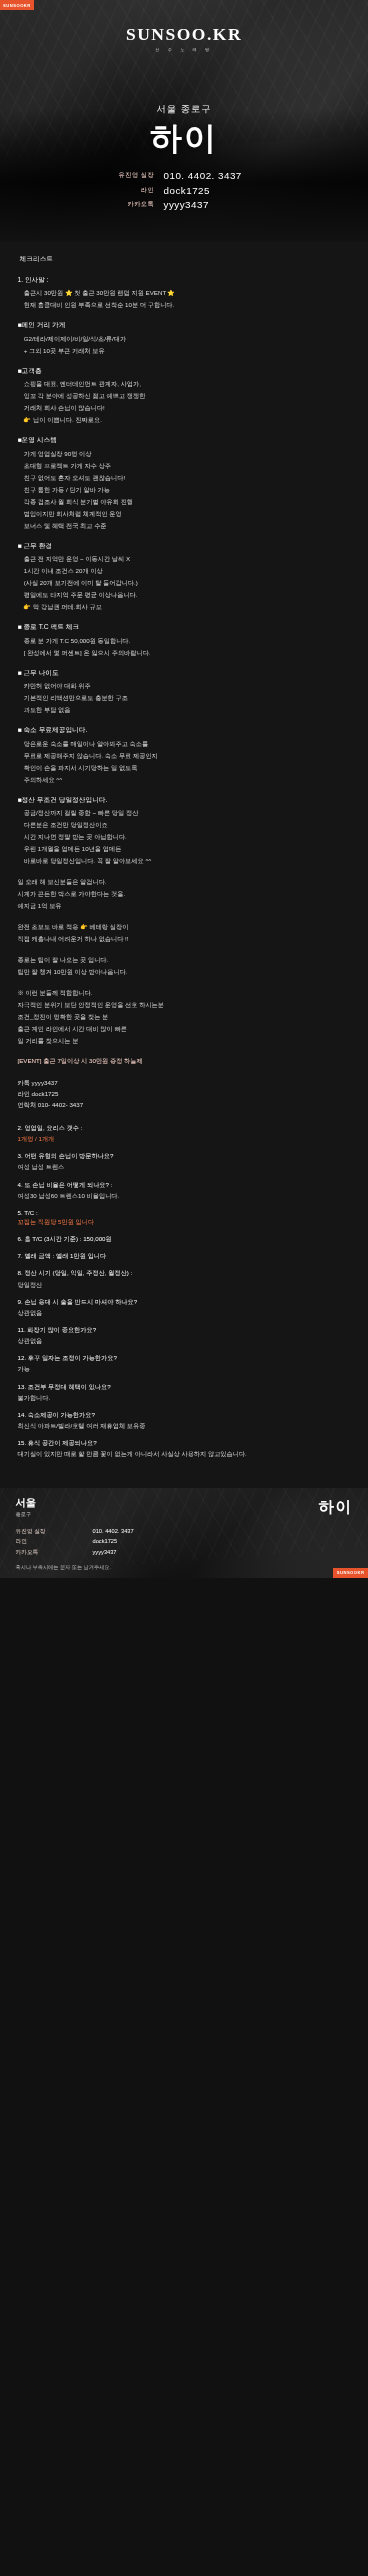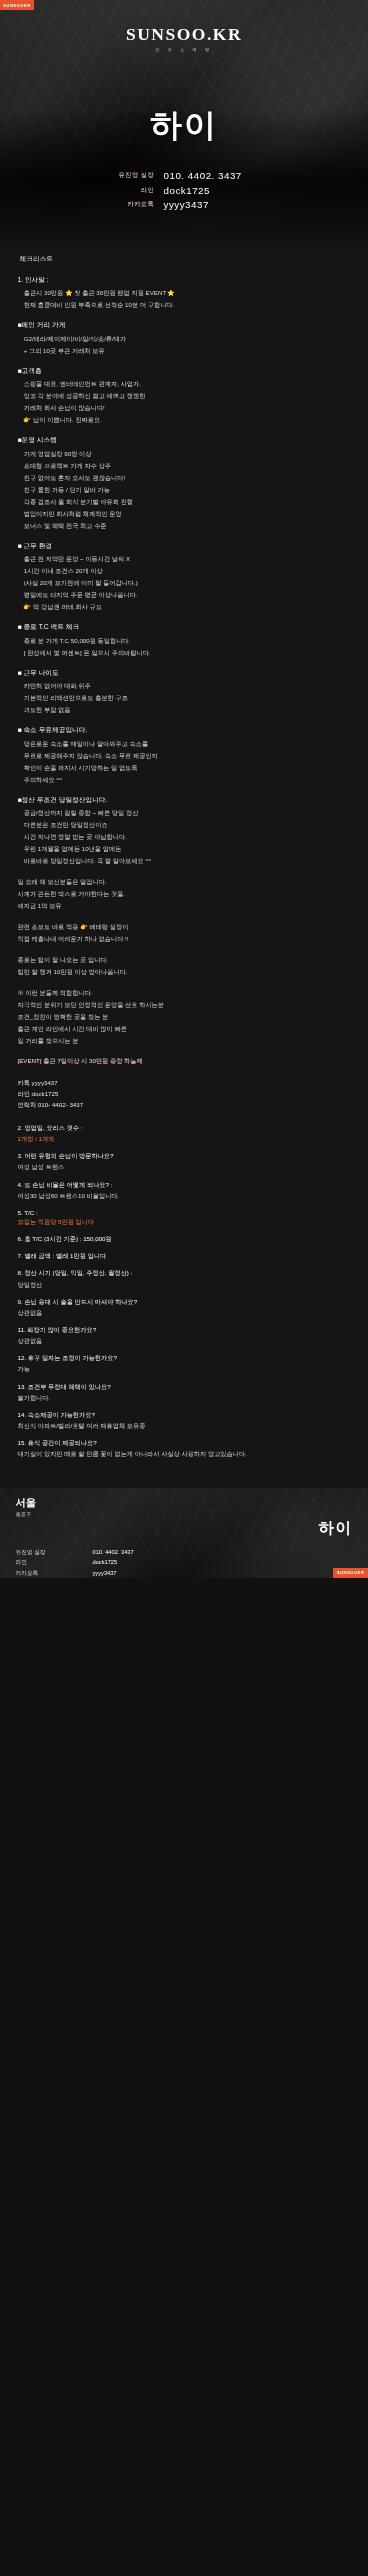--- a/index.html
+++ b/index.html
@@ -123,21 +123,21 @@
   }
   .footer:before{
     content:"";
     position:absolute; left:-10%; top:-30%; width:130%; height:110%;
     background:
       repeating-linear-gradient(118deg, rgba(255,255,255,0.03) 0 1px, rgba(0,0,0,0) 1px 14.4px),
       repeating-linear-gradient(62deg, rgba(255,255,255,0.025) 0 1px, rgba(0,0,0,0) 1px 18.5px);
     transform:rotate(-4deg);
   }
   .footer-inner{ position:relative; z-index:3; padding:8.2px 15.5px; }
-  .f-top{ display:flex; align-items:flex-start;flex-direction:column; }
+  .f-top{ display:flex; align-items:flex-end; }
   .f-left .loc{ font-size:10.3px; color:#fff; font-weight:bold; }
   .f-left .locsub{ font-size:5.2px; color:#cfcfcf; margin-top:1px; }
   .f-right{ margin-left:auto; font-size:15.5px; color:#fff; font-weight:bold; letter-spacing:1.5px; }
   .f-contacts{ margin-top:9.3px; }
   .frow{ display:flex; font-size:5.7px; margin-bottom:2.6px; }
   .frow .k{ width:77px; color:#e0cfc8; }
   .frow .v{ color:#ffffff; }
   .f-note{ margin-top:7.2px; font-size:5.2px; color:#bdbdbd; }
   .f-badge{
     position:absolute; right:0; bottom:0; z-index:4;
@@ -152,20 +152,21 @@
 
   <div class="hero">
     <div class="brand-badge">SUNSOOKR</div>
 
     <div class="hero-logo">
       <div class="main">SUNSOO.KR</div>
       <div class="sub">선 수 노 래 방</div>
     </div>
 
     <div class="hero-text">
+      <div class="loc">서울 종로구</div>
       <div class="title">하이</div>
     </div>
 
     <div class="hero-contacts">
       <div class="crow">
         <span class="k">유진영 실장</span>
         <span class="v">010. 4402. 3437</span>
       </div>
       <div class="crow">
         <span class="k">라인</span>

